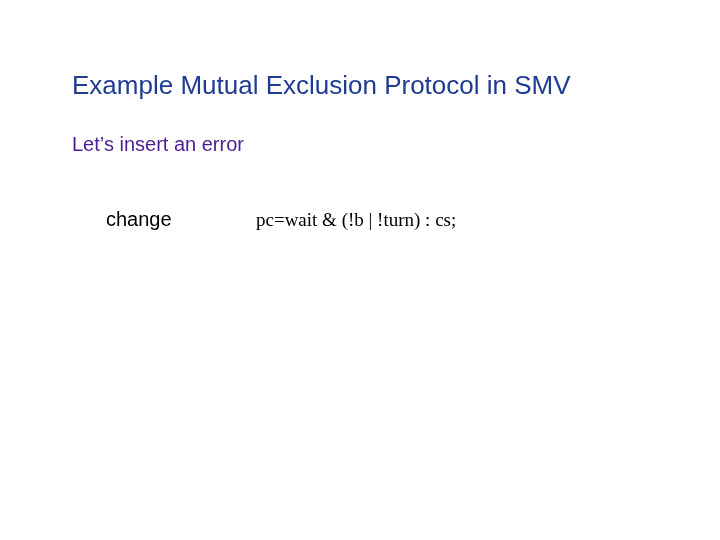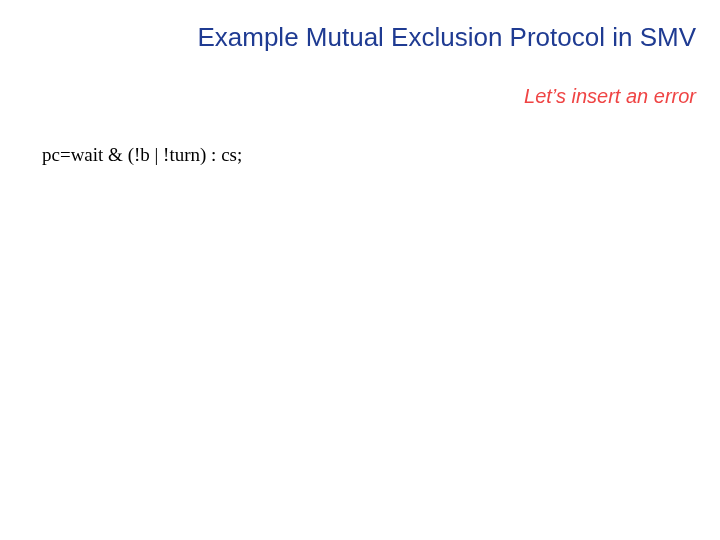--- a/index.html
+++ b/index.html
@@ -1,40 +1,38 @@
 <!DOCTYPE html>
 <html><head>
   <meta charset="utf-8">
   <style>
     * {
-      margin: 0;
+      margin: 16px;
       padding: 0;
       box-sizing: border-box;
-      text-align: right;
     }
     body {
       width: 720px;
       height: 540px;
       background: #ffffff;
       font-family: Arial, Helvetica, sans-serif;
       padding: 22px 24px;
       color: #000000;
     }
     .title {
       font-size: 26px;
       color: #1f3b92;
       font-weight: 400;
       margin-bottom: 32px;
     }
     .subtitle {
       font-size: 20px;
-      color: #ef4444;
+      color: #4c1d95;
       font-weight: 400;
       margin-bottom: 36px;
-      font-style: italic;
     }
     .row {
       display: flex;
       align-items: baseline;
       margin-bottom: 36px;
       padding-left: 18px;
     }
     .label {
       font-size: 20px;
       color: #000000;
@@ -50,17 +48,18 @@
     }
   </style>
 </head>
 <body>
 
 <h1 class="title">Example Mutual Exclusion Protocol in SMV</h1>
 
 <p class="subtitle">Let’s insert an error</p>
 
 <div class="row">
+  <span class="label">change</span>
   <span class="code">pc=wait &amp; (!b | !turn) : cs;</span>
 </div>
 
 <div class="row">
 </div>
 
 </body></html>

